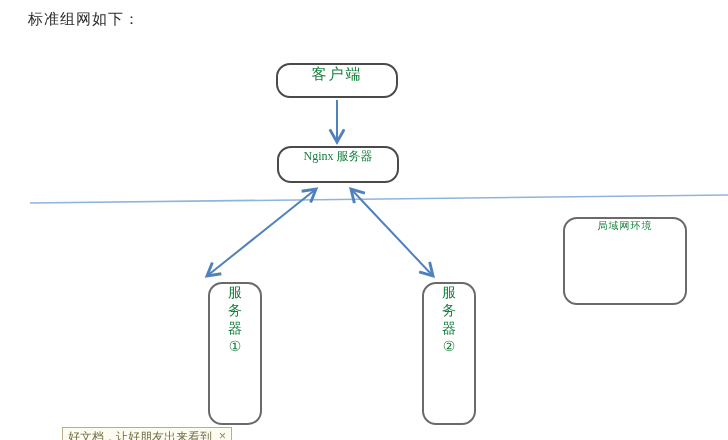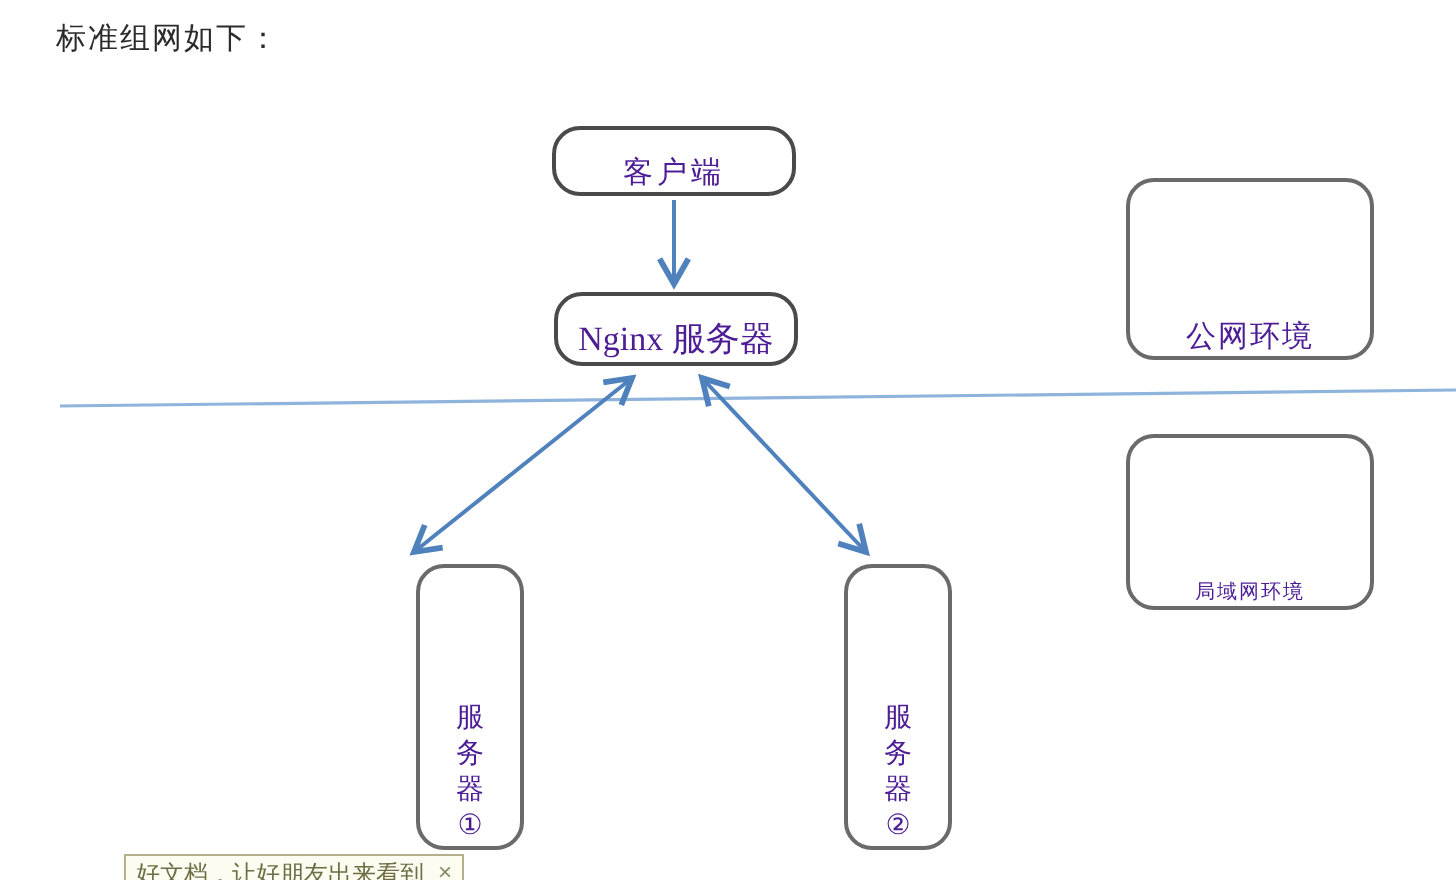--- a/index.html
+++ b/index.html
@@ -7,27 +7,27 @@
     position:relative;width:728px;height:440px;background:#ffffff;
     overflow:hidden;font-family:"Liberation Serif","DejaVu Serif",serif;padding-left:28px;
   }
   .page-title{
     position:absolute;left:28px;top:10px;font-size:15px;color:#2b2b2b;
     letter-spacing:1px;
   }
   svg.wires{position:absolute;left:0;top:0;width:728px;height:440px;pointer-events:none;}
   .node{
     position:absolute;box-sizing:border-box;background:#ffffff;
-    display:flex;align-items:flex-end;justify-content:center;
-    color:#4c1d95;text-align:center;border-radius:14px;
+    display:flex;align-items:flex-start;justify-content:center;
+    color:#15803d;text-align:center;border-radius:14px;
   }
   .node.dark{border:2px solid #4a4a4a;}
   .node.gray{border:2px solid #6a6a6a;}
   .node-client{left:276px;top:63px;width:122px;height:35px;font-size:15px;letter-spacing:2px;}
-  .node-nginx{left:277px;top:146px;width:122px;height:37px;font-size:17px;}
+  .node-nginx{left:277px;top:146px;width:122px;height:37px;font-size:12px;}
   .node-public{left:563px;top:89px;width:124px;height:91px;font-size:15px;letter-spacing:1px;}
   .node-lan{left:563px;top:217px;width:124px;height:88px;font-size:10px;letter-spacing:1px;}
   .node-s1{left:208px;top:282px;width:54px;height:143px;font-size:14px;}
   .node-s2{left:422px;top:282px;width:54px;height:143px;font-size:14px;}
   .vlabel{white-space:pre-line;line-height:18px;}
   .ad-banner{
     position:absolute;left:62px;top:427px;width:170px;height:22px;
     box-sizing:border-box;background:#fdfcf0;border:1px solid #b5b08a;
     display:flex;align-items:flex-start;gap:4px;padding:1px 5px;
     font-family:"Liberation Sans","DejaVu Sans",sans-serif;
@@ -59,23 +59,20 @@
   </svg>
 
   <div class="node dark node-client">
     <span>客户端</span>
   </div>
 
   <div class="node dark node-nginx">
     <span>Nginx 服务器</span>
   </div>
 
-  <div class="node gray node-public">
-    <span>公网环境</span>
-  </div>
 
   <div class="node gray node-lan">
     <span>局域网环境</span>
   </div>
 
   <div class="node gray node-s1">
     <span class="vlabel">服
 务
 器
 ①</span>

